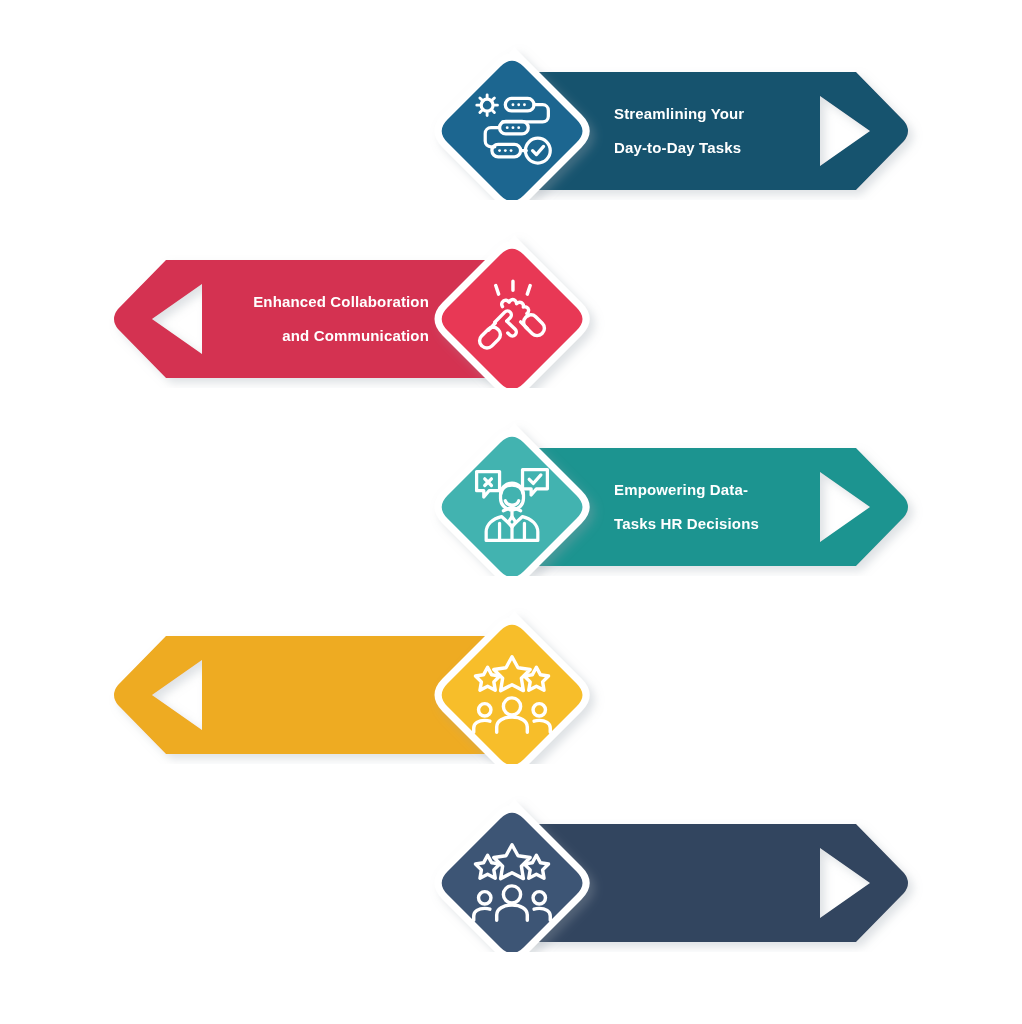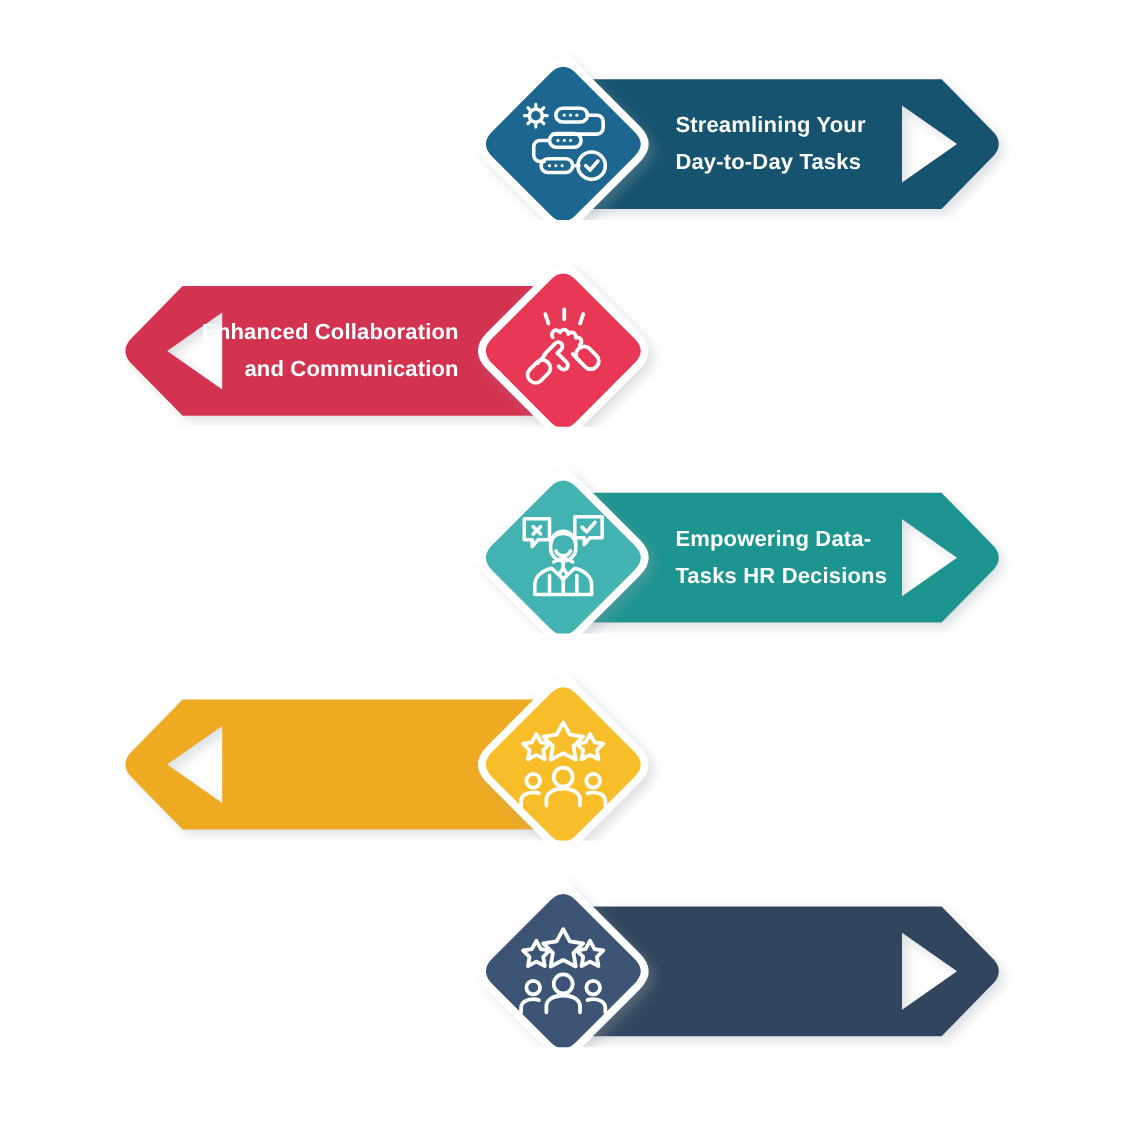--- a/index.html
+++ b/index.html
@@ -28,21 +28,21 @@
   .row-svg {
     position: absolute;
     left: 0;
     top: 0;
     display: block;
   }
   .banner-text {
     position: absolute;
     color: #ffffff;
     font-family: "Liberation Sans", sans-serif;
-    font-size: 20px;
+    font-size: 15px;
     font-weight: bold;
     line-height: 34px;
     letter-spacing: 0.15px;
     white-space: pre-line;
     pointer-events: none;
   }
   .banner-text.ltr { text-align: left; }
   .banner-text.rtl { text-align: right; }
   .icon-wrap {
     position: absolute;
@@ -120,21 +120,21 @@
       <path d="M25 46.4l10.4-10.6c1.6-1.6 4.1-1.6 5.7 0 1.6 1.6 1.6 4.2 0 5.8l-3.6 3.6"></path>
       <path d="M37.5 45.2l8.8 8.6c1.6 1.6 1.6 4.2 0 5.8-1.6 1.6-4.1 1.6-5.7 0l-2-2"></path>
       <path d="M18.6 54.6l7-7.4"></path>
       <rect x="8" y="55" width="24" height="15" rx="7" transform="rotate(-45 20 62.5)"></rect>
       <rect x="54" y="42" width="24" height="15" rx="7" transform="rotate(45 66 49.5)"></rect>
       <path d="M52 46l7 7"></path>
       <circle cx="22" cy="52" r="1.4" fill="#fff" stroke="none"></circle>
       <circle cx="60" cy="40" r="1.4" fill="#fff" stroke="none"></circle>
     </g>
         </svg></div>
-      <div class="banner-text rtl" style="top: 87px; left: 172px; width: 245px;">Enhanced Collaboration
+      <div class="banner-text rtl" style="top: 87px; left: 184px; width: 245px;">Enhanced Collaboration
 and Communication</div>
     </div>
     <div class="row" style="top: 386px; height: 190px;">
       <svg class="row-svg" width="1022" height="190" viewBox="0 0 1022 190">
         <defs>
           <filter id="sh2" x="-20%" y="-20%" width="150%" height="160%">
        <feDropShadow dx="5" dy="5" stdDeviation="5" flood-color="#9aa3ad" flood-opacity="0.32"></feDropShadow>
      </filter>
         </defs>
         <path d="M 536 62 H 856 L 904 111 Q 912 121 904 131 L 856 180 H 536 Q 524 180 524 168 V 74 Q 524 62 536 62 Z M 820 86 L 870 121 L 820 156 Z" fill="#1e9490" fill-rule="evenodd" filter="url(#sh2)"></path>

